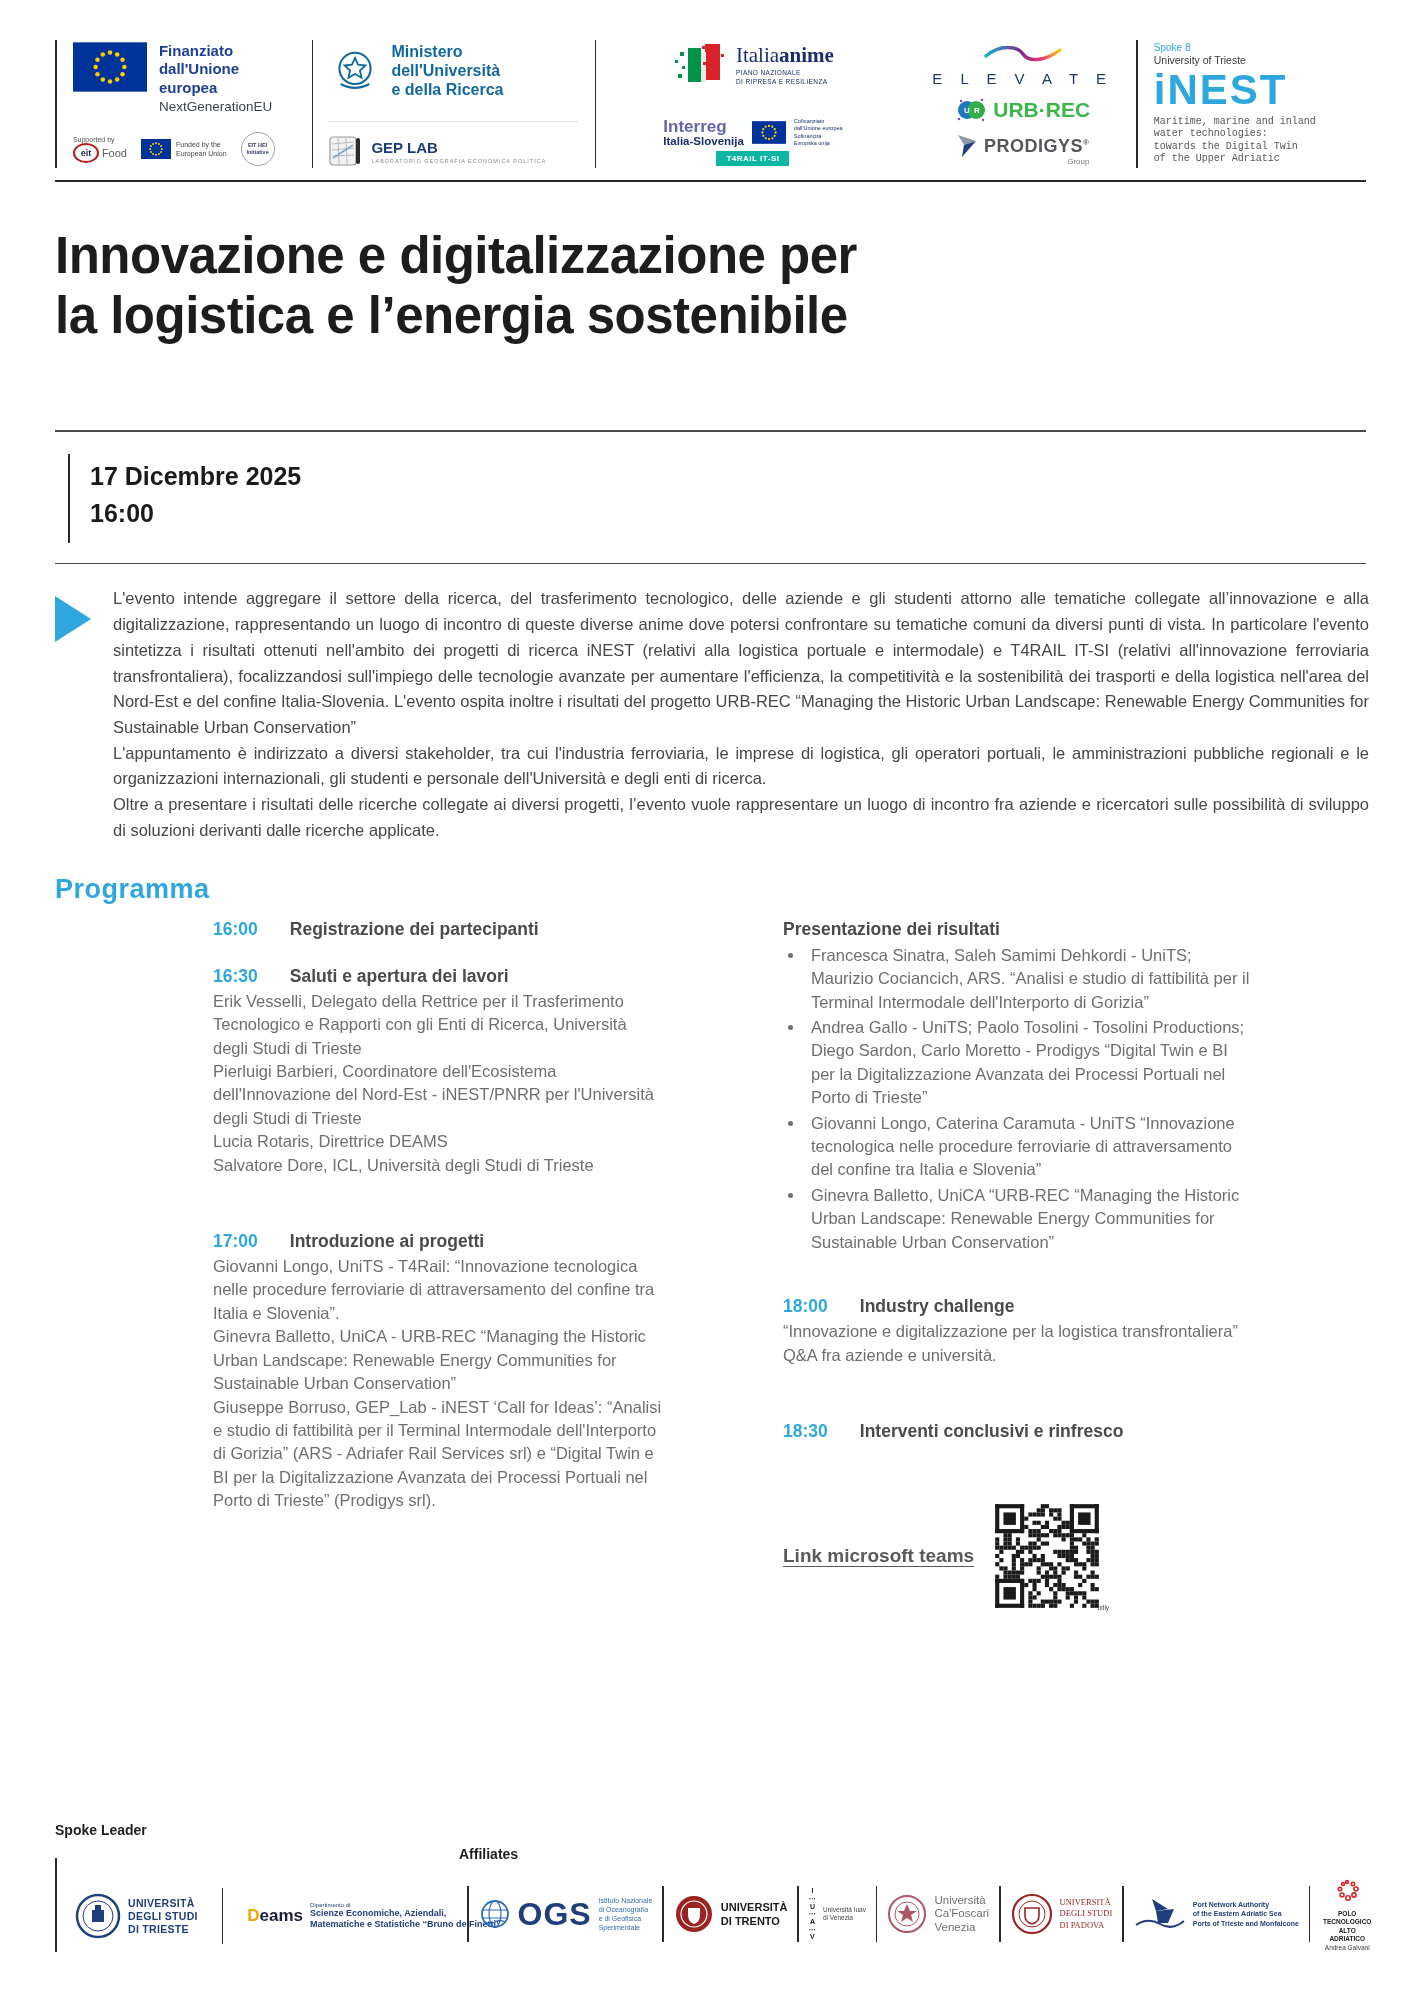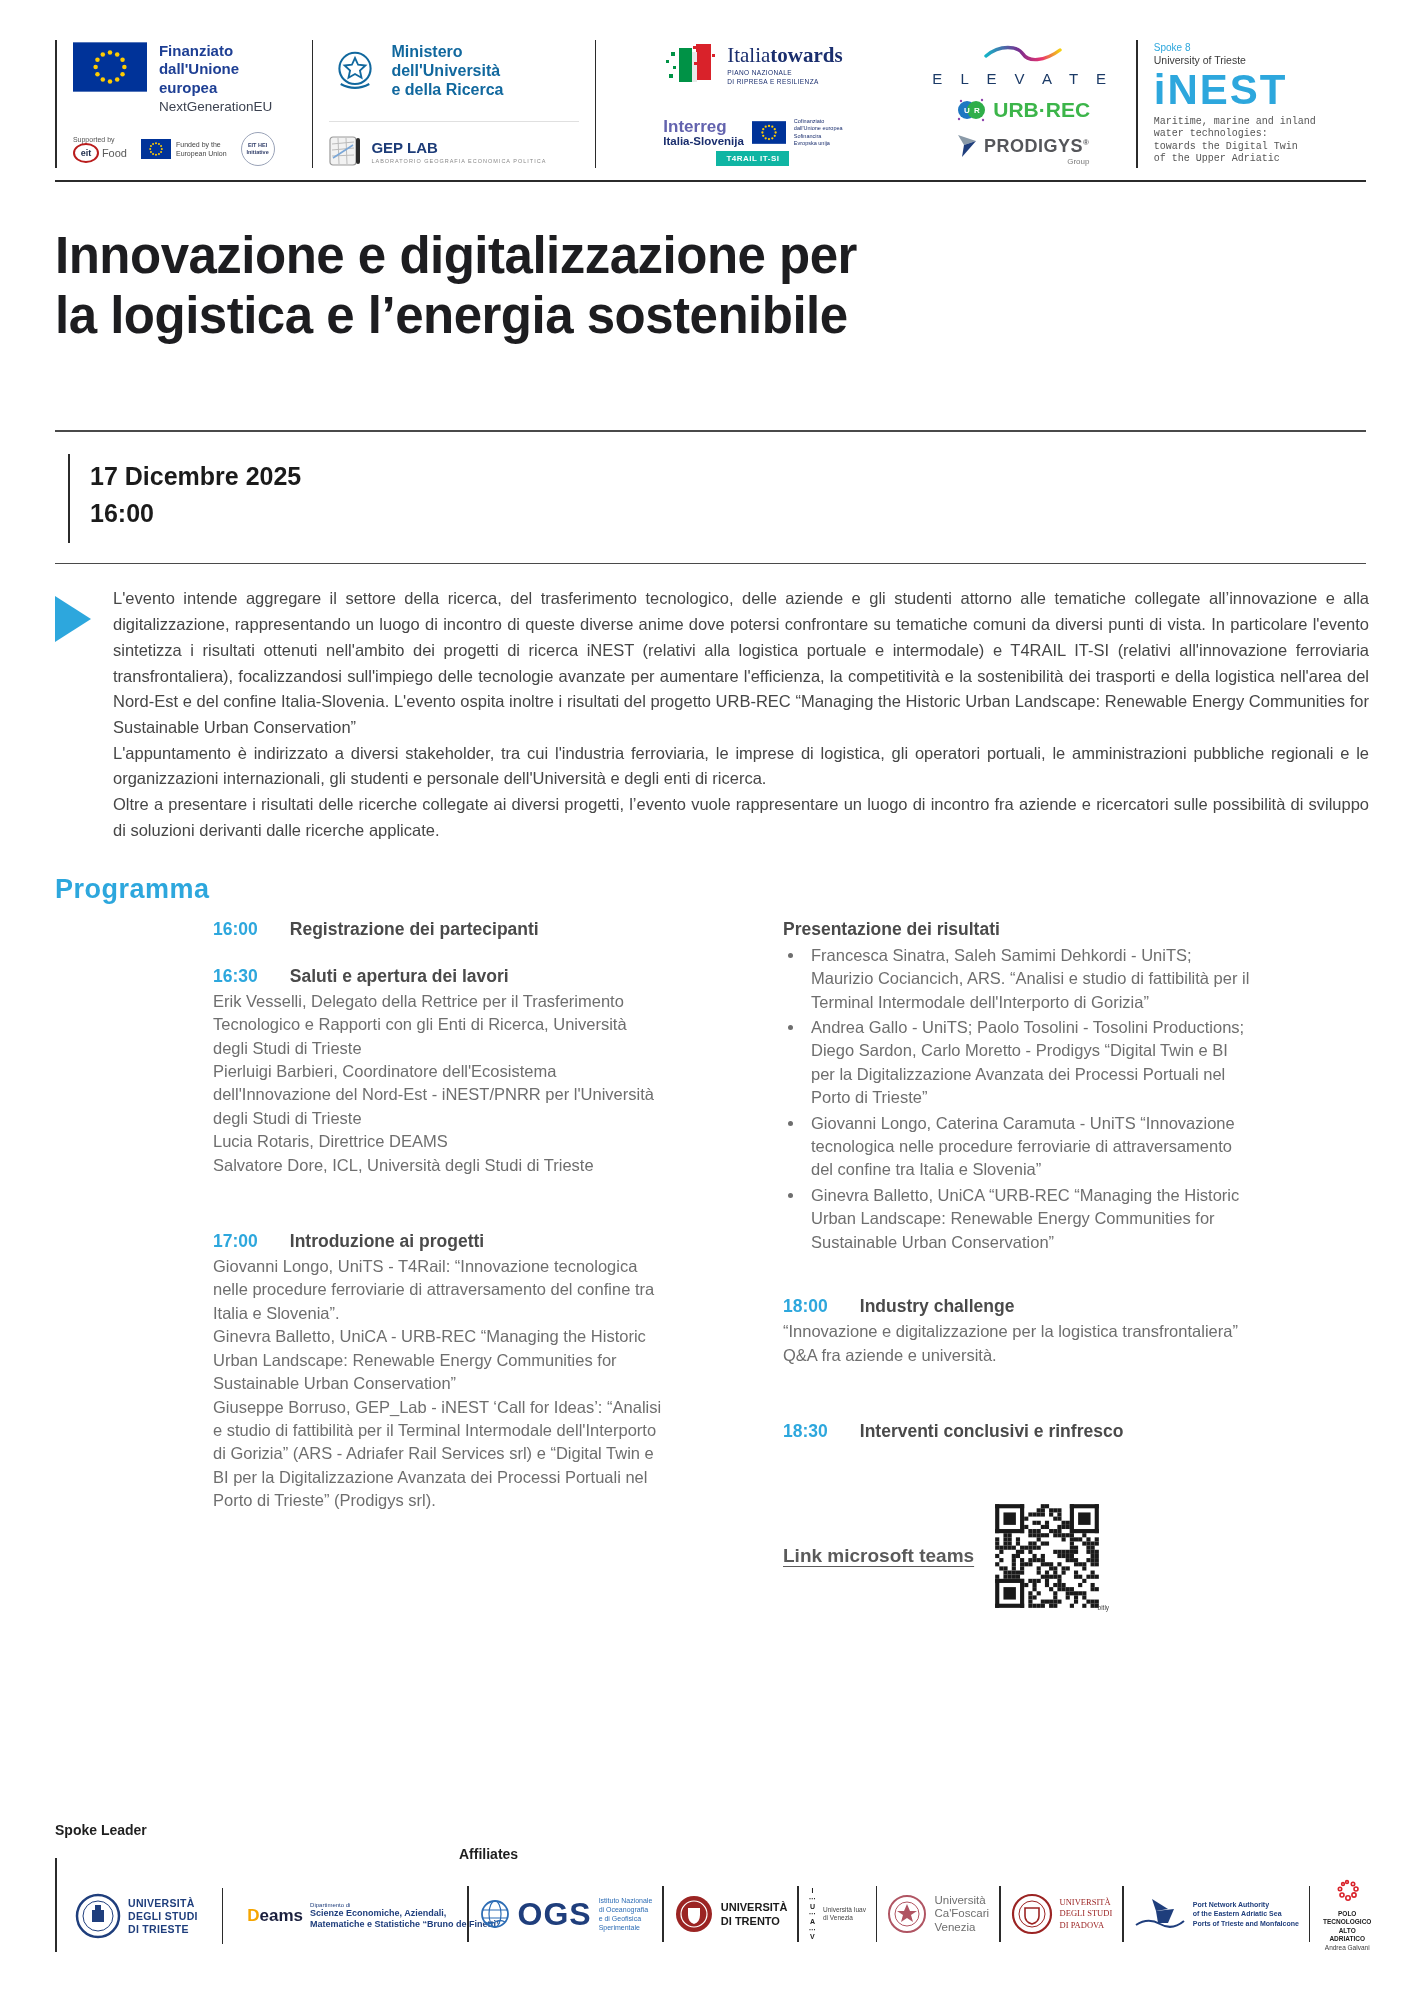--- a/index.html
+++ b/index.html
@@ -228,21 +228,21 @@
               <rect x="10" y="24" width="3" height="3"></rect>
               <rect x="6" y="32" width="4" height="4"></rect>
             </g>
           <g fill="#d9222a">
               <rect x="30" y="4" width="3" height="3"></rect>
               <rect x="49" y="12" width="3" height="3"></rect>
               <rect x="31" y="20" width="3" height="3"></rect>
             </g>
         </svg>
         <div>
-          <div class="itdom-name"><span>Italia</span><b>towards</b></div>
+          <div class="itdom-name"><span>Italia</span><b>anime</b></div>
           <div class="itdom-sub">PIANO NAZIONALE
 DI RIPRESA E RESILIENZA</div>
         </div>
       </div>
       <div class="interreg-wrap">
         <div class="interreg-row">
           <div>
             <div class="interreg-name">Interreg</div>
             <div class="interreg-sub">Italia-Slovenija</div>
           </div>

